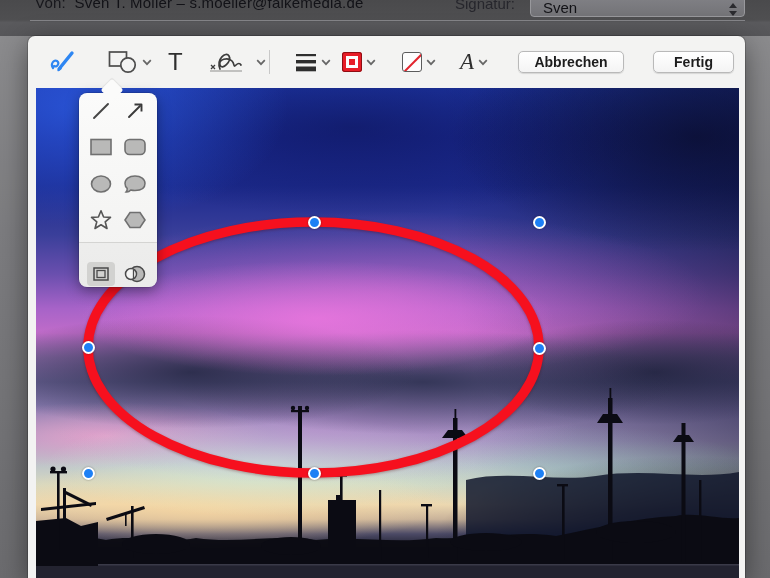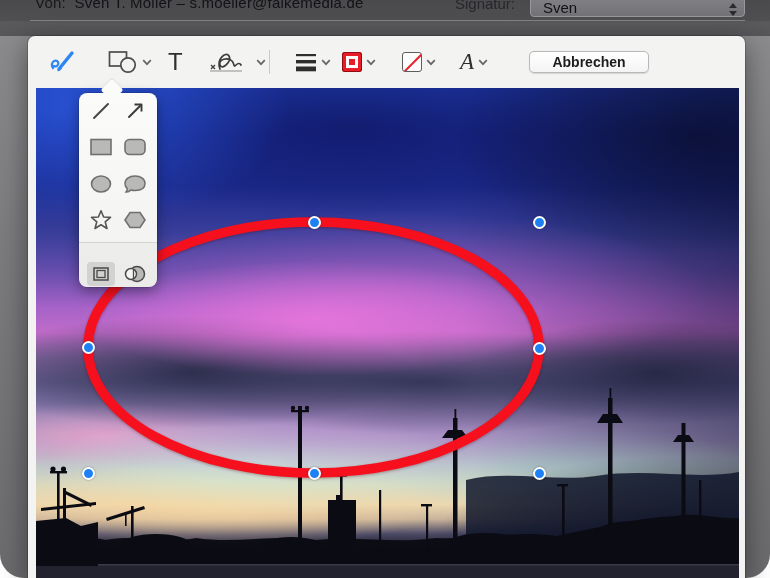--- a/index.html
+++ b/index.html
@@ -1,17 +1,17 @@
 <!DOCTYPE html>
 <html><head>
 <meta charset="utf-8">
 <style>
   * { margin:0; padding:0; box-sizing:border-box; }
   html,body { width:770px; height:578px; overflow:hidden; font-family:"Liberation Sans", sans-serif; }
-  #stage { position:relative; width:770px; height:578px; background:linear-gradient(180deg,#8e8e90 0%,#7c7c7f 40%,#6b6b6e 100%);border-radius:24px; }
+  #stage { position:relative; width:770px; height:578px; background:linear-gradient(180deg,#8e8e90 0%,#7c7c7f 40%,#6b6b6e 100%); }
 
   
   #mail-header { position:absolute; left:0; top:0; width:770px; height:36px;
     background:linear-gradient(180deg,#4a4a4c 0%,#4f4f51 55%,#5a5a5d 62%,#565659 100%); }
   #from-line { position:absolute; left:35px; top:-6px; font-size:15px; color:#17171c; letter-spacing:.2px; white-space:nowrap; }
   #from-line .val { color:#121217; }
   #header-sep { position:absolute; left:30px; top:20px; width:715px; height:1px; background:rgba(175,175,180,.55); }
   #sig-label { position:absolute; left:455px; top:-5px; font-size:15px; color:#26262c; }
   #sig-select { position:absolute; left:530px; top:-10px; width:215px; height:27px; border:1px solid #98989c; border-radius:4px;
     background:linear-gradient(180deg,#85858a 0%,#737377 100%); color:#121216; font-size:15px; line-height:34px; padding-left:12px; }
@@ -31,21 +31,21 @@
   #glyph-T { font-size:24px; font-weight:500; color:#2e2e2e; font-family:"Liberation Sans",sans-serif; }
   #glyph-A { font-size:23px; font-style:italic; color:#2e2e2e; font-family:"Liberation Serif",serif; }
   .swatch-border { width:20px; height:20px; border-radius:3px; background:#e71d27; box-shadow:inset 0 0 0 1px #8f0d13; position:relative; }
   .swatch-border .inner-white { position:absolute; inset:4px; background:#fdfdfd; }
   .swatch-border .inner-red { position:absolute; inset:7px; background:#e71d27; }
   .swatch-fill { width:20px; height:20px; border:1.5px solid #5c5c5c; border-radius:3px; background:#fdfdfd; position:relative; overflow:hidden; }
   .swatch-fill svg { position:absolute; inset:0; }
   .btn { position:absolute; top:15px; height:22px; border:1px solid #b9b9b9; border-radius:5px;
     background:linear-gradient(180deg,#ffffff 0%,#f4f4f4 100%); font-size:14px; font-weight:700; color:#1c1c1c;
     display:flex; align-items:center; justify-content:center; box-shadow:0 .5px 1px rgba(0,0,0,.12); }
-  #btn-cancel { left:501px; width:120px; }
+  #btn-cancel { left:490px; width:106px; }
   #btn-done { left:625px; width:81px; }
 
   
   #shapes-popover { position:absolute; left:51px; top:57px; width:78px; height:194px; z-index:40;
     background:linear-gradient(180deg,#fbfbfa 0%,#f1f1f0 100%); border-radius:8px;
     box-shadow:0 4px 14px rgba(0,0,0,.38), 0 0 0 .5px rgba(0,0,0,.22); }
   #popover-tail { position:absolute; left:76px; top:46px; width:16px; height:16px; z-index:41;
     background:#fbfbfa; transform:rotate(45deg); border-radius:2px; box-shadow:-1px -1px 1px rgba(0,0,0,.07); }
   .pop-cell { position:absolute; width:36px; height:32px; display:flex; align-items:center; justify-content:center; }
   #pop-sep { position:absolute; left:0; top:149px; width:78px; height:1px; background:#d4d4d2; }
@@ -166,20 +166,21 @@
       </div>
 
       <div class="tool" style="left:432px;">
         <span id="glyph-A">A</span>
         <svg class="chev" width="10" height="7" viewBox="0 0 10 7">
             <path d="M1.2 1.2 L5 5.2 L8.8 1.2" stroke="#666" fill="none" stroke-width="1.7"></path>
           </svg>
       </div>
 
       <div class="btn" id="btn-cancel">Abbrechen</div>
+      <div class="btn" id="btn-done">Fertig</div>
     </div>
 
     <div id="photo">
 
       <svg id="silhouettes" width="703" height="490" viewBox="0 0 703 490">
         <g fill="#0b0b13">
 
           <path d="M430,392 C470,382 520,394 560,388 C610,380 660,392 703,384 L703,460 C660,468 600,462 540,466 C500,468 460,462 430,466 Z" fill="#10162c" opacity=".85"></path>
 
           <path d="M0,450 C20,452 45,446 70,452 C100,446 130,456 160,450 C200,456 240,446 280,452 C320,448 360,456 400,450 C440,452 480,442 520,448 C560,440 600,430 640,428 C660,424 685,432 703,430 L703,490 L0,490 Z" opacity=".97"></path>

